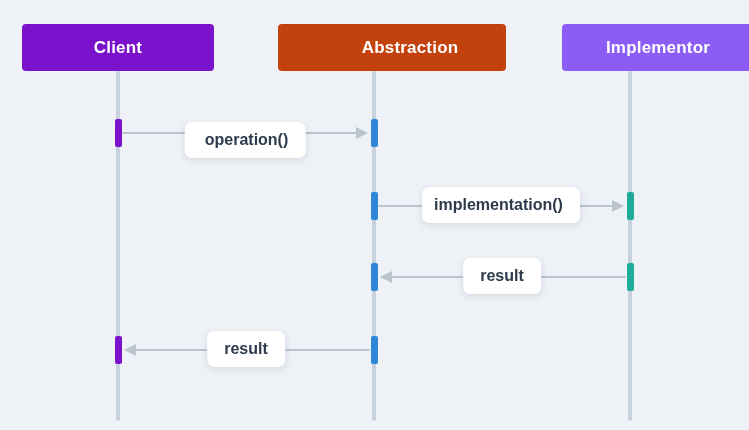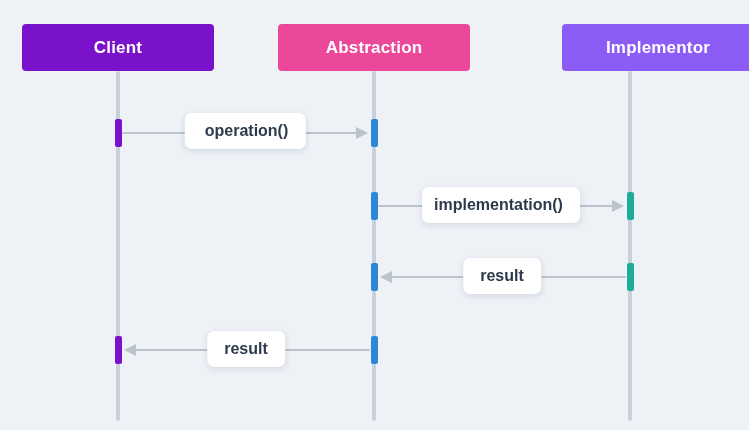--- a/index.html
+++ b/index.html
@@ -24,21 +24,21 @@
     border-radius: 4px;
     display: flex;
     align-items: center;
     justify-content: center;
     color: #ffffff;
     font-size: 17px;
     font-weight: 700;
     letter-spacing: 0.2px;
   }
   .participant.client      { left: 22px;  background: #7a11cb; }
-  .participant.abstraction { left: 278px; background: #ec4899; }
+  .participant.abstraction { left: 278px; background: #c2410c; padding-left: 36px; }
   .participant.implementor { left: 534px; background: #8b5cf6; margin-left: 28px; }
 
   
   .lifeline {
     position: absolute;
     top: 71px;
     width: 4px;
     height: 350px;
     background: #c7d1dc;
     border-radius: 2px;
@@ -116,21 +116,21 @@
   <div class="activation blue row1"></div>
   <div class="activation blue row2"></div>
   <div class="activation teal row2"></div>
   <div class="activation blue row3"></div>
   <div class="activation teal row3"></div>
   <div class="activation purple row4"></div>
   <div class="activation blue row4"></div>
 
   <div class="msg-line" style="left:122px; top:131.75px; width:236px;"></div>
   <div class="arrowhead right" style="left:356px; top:127px;"></div>
-  <div class="msg-label" style="left:245px; top:131px;padding-left:20px;">operation()</div>
+  <div class="msg-label" style="left:245px; top:140px;padding-left:20px;">operation()</div>
 
   <div class="msg-line" style="left:378px; top:204.75px; width:236px;"></div>
   <div class="arrowhead right" style="left:612px; top:200px;"></div>
   <div class="msg-label" style="left:501px; top:205px;padding-left:12px;">implementation()</div>
 
   <div class="msg-line" style="left:391px; top:275.75px; width:235px;"></div>
   <div class="arrowhead left" style="left:380px; top:271px;"></div>
   <div class="msg-label" style="left:502px; top:276px;">result</div>
 
   <div class="msg-line" style="left:135px; top:348.75px; width:235px;"></div>

